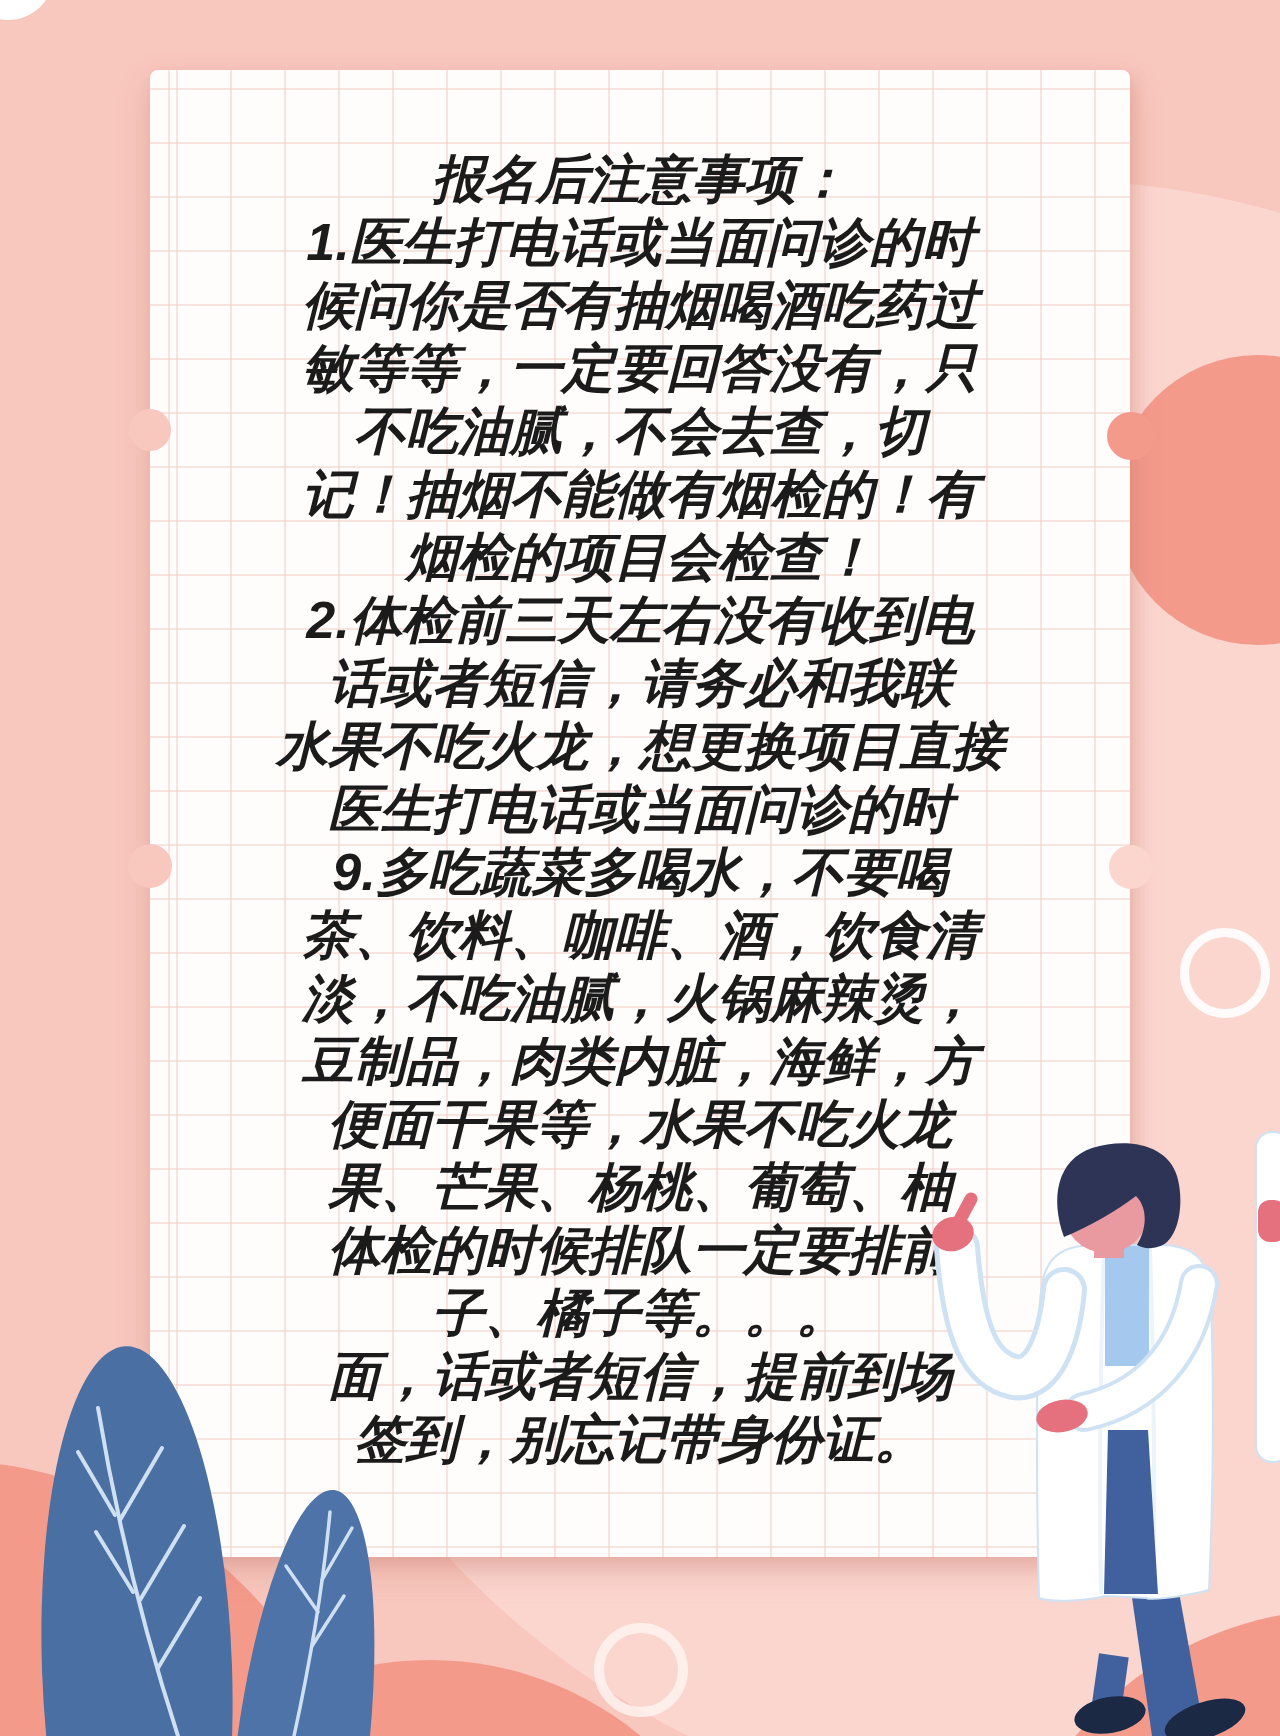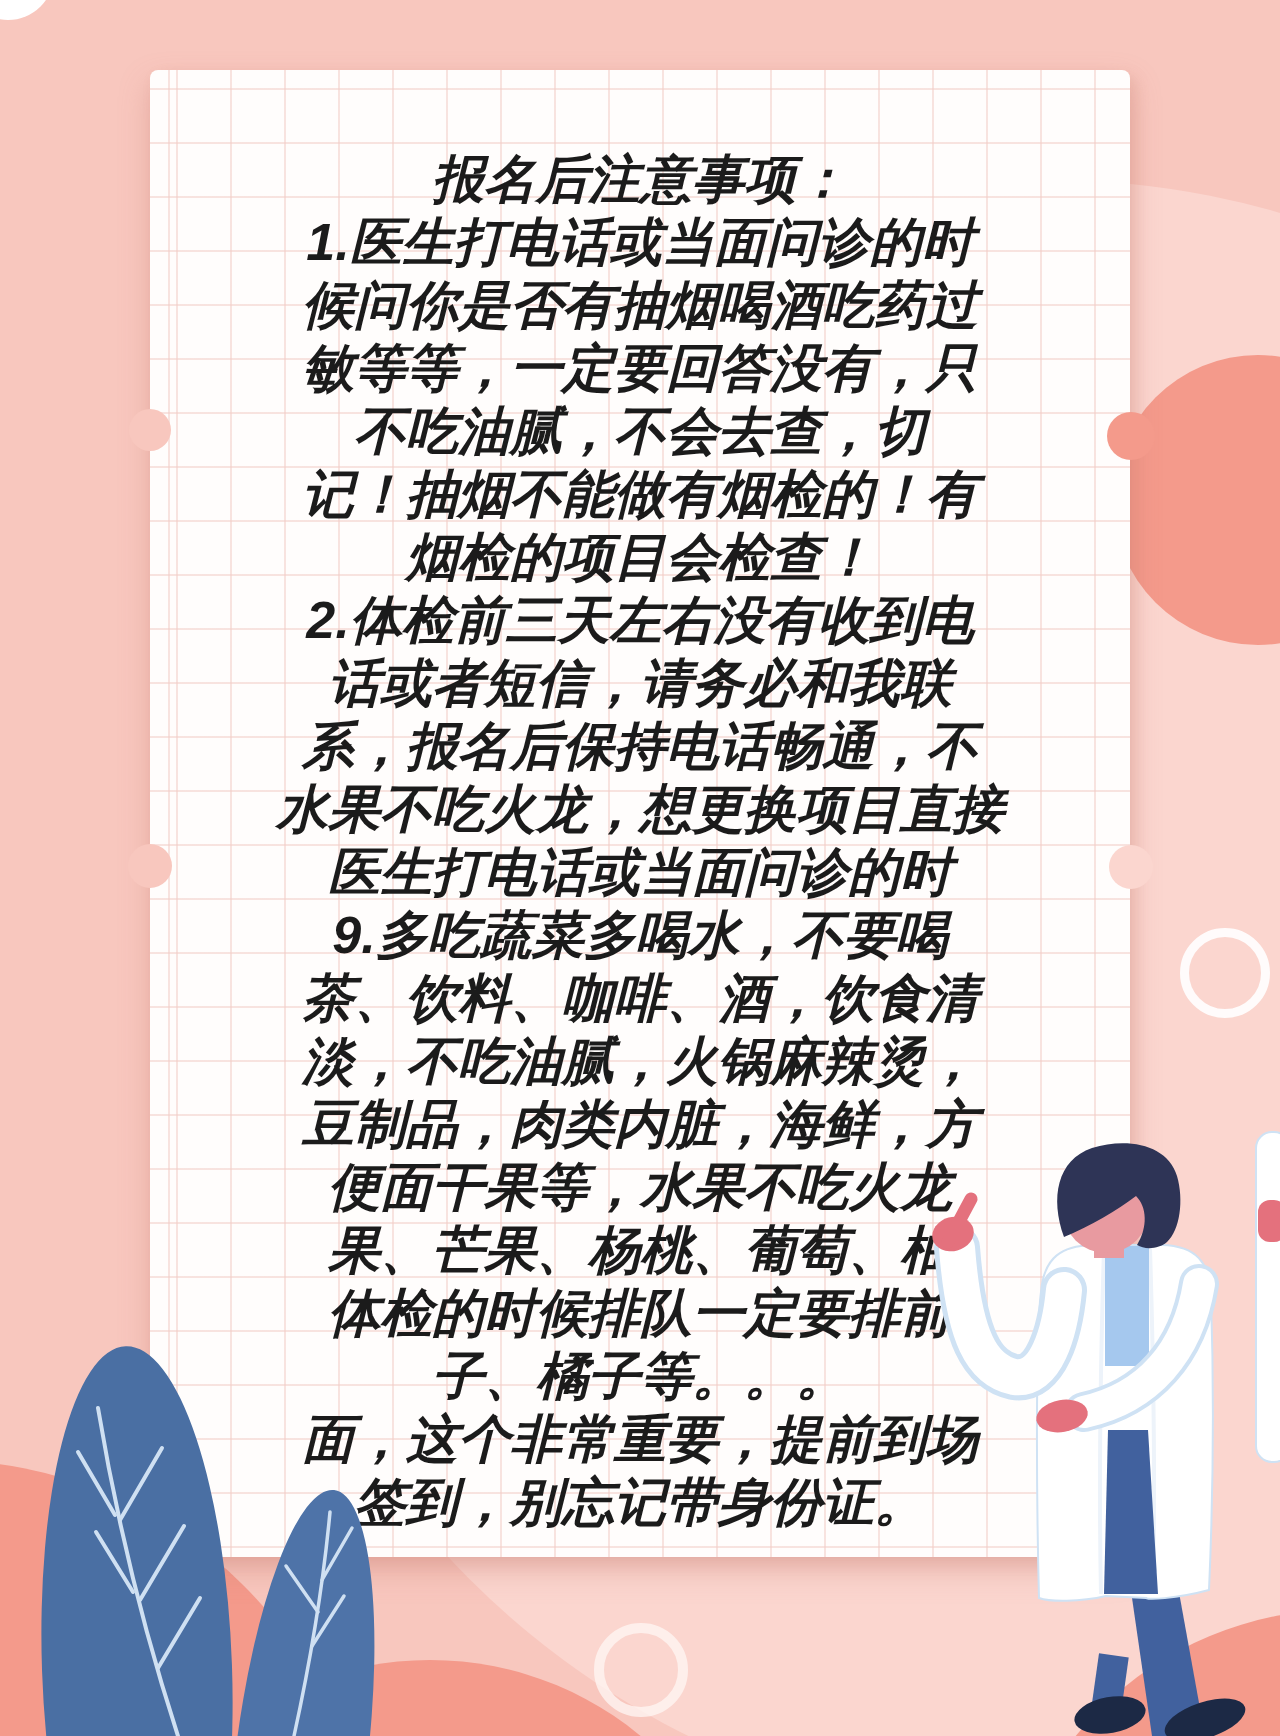--- a/index.html
+++ b/index.html
@@ -69,32 +69,31 @@
     <div class="text-block">
       <div class="line">报名后注意事项：</div>
       <div class="line">1.医生打电话或当面问诊的时</div>
       <div class="line">候问你是否有抽烟喝酒吃药过</div>
       <div class="line">敏等等，一定要回答没有，只</div>
       <div class="line">不吃油腻，不会去查，切</div>
       <div class="line">记！抽烟不能做有烟检的！有</div>
       <div class="line">烟检的项目会检查！</div>
       <div class="line">2.体检前三天左右没有收到电</div>
       <div class="line">话或者短信，请务必和我联</div>
-      <div class="line">系，报名后保持电话畅通，不</div>
       <div class="line">水果不吃火龙，想更换项目直接</div>
       <div class="line">医生打电话或当面问诊的时</div>
       <div class="line">9.多吃蔬菜多喝水，不要喝</div>
       <div class="line">茶、饮料、咖啡、酒，饮食清</div>
       <div class="line">淡，不吃油腻，火锅麻辣烫，</div>
       <div class="line">豆制品，肉类内脏，海鲜，方</div>
       <div class="line">便面干果等，水果不吃火龙</div>
       <div class="line">果、芒果、杨桃、葡萄、柚</div>
       <div class="line">体检的时候排队一定要排前</div>
       <div class="line">子、橘子等。。。</div>
-      <div class="line">面，这个非常重要，提前到场</div>
+      <div class="line">面，话或者短信，提前到场</div>
       <div class="line">签到，别忘记带身份证。</div>
     </div>
   </div>
 
   <div class="notch notch-lt"></div>
   <div class="notch notch-lm"></div>
   <div class="notch notch-rt"></div>
   <div class="notch notch-rm"></div>
 
   <div class="ring ring-right"></div>

